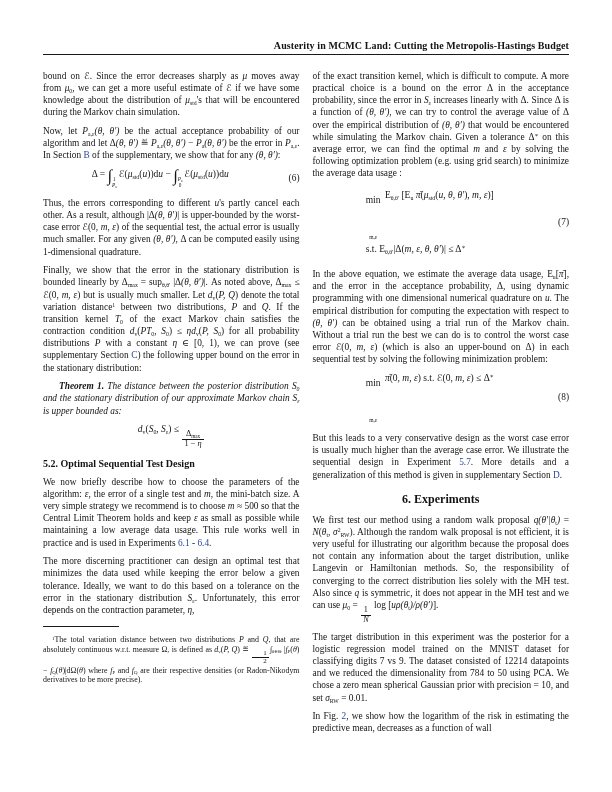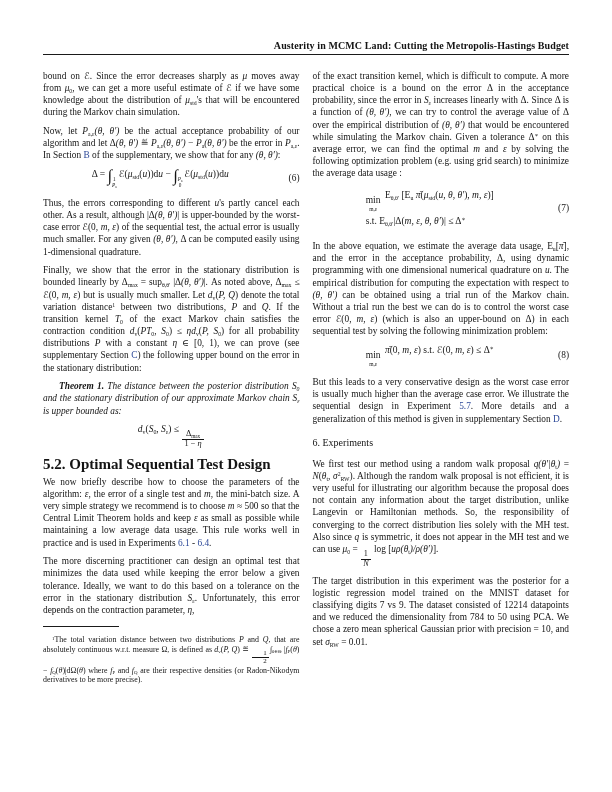--- a/index.html
+++ b/index.html
@@ -34,29 +34,30 @@
     font-size:9.35px;
     line-height:12.15px;
     text-align:justify;
     margin:0 0 6.5px 0;
   }
   .para:last-child{margin-bottom:0;}
   .thm{font-style:italic;}
   .thm-label{font-weight:bold;margin-left:16px;}
   .sec-h{
     font-weight:bold;
-    font-size:15px;
+    font-size:10px;
     line-height:12px;
     margin:9px 0 6px 0;
   }
   .sec-h-big{
-    font-weight:normal;
-    font-size:10px;
+    font-weight:bold;
+    font-size:12px;
     line-height:14px;
     margin:11px 0 8px 0;
+    text-align:center;
   }
   .eq{
     display:flex;
     align-items:center;
     margin:5px 0 9px 0;
     font-size:9.5px;
     line-height:13px;
   }
   .eq .eqbody{flex:1;text-align:center;}
   .eq .eqlines{display:inline-block;text-align:left;}
@@ -69,21 +70,21 @@
   .seg-sup{font-size:0.62em;vertical-align:0.5em;line-height:0;}
   .seg-big{font-size:1.75em;vertical-align:-0.22em;line-height:0;font-style:normal;}
   .seg-lims{
     display:inline-flex;flex-direction:column;
     font-size:0.55em;line-height:1.15;
     vertical-align:-0.75em;margin:0 2px 0 0;
   }
   .seg-lims > span{display:block;text-align:center;}
   .seg-op{
     display:inline-flex;flex-direction:column;align-items:center;
-    line-height:1;vertical-align:-0.55em;margin-right:2px;
+    line-height:1;vertical-align:-0.55em;margin-right:2px;gap:28px;
   }
   .seg-op > span{display:block;}
   .seg-op > span + span{font-size:0.58em;margin-top:1px;}
   .frac{
     display:inline-flex;flex-direction:column;
     text-align:center;vertical-align:-0.5em;
     line-height:1.05;font-size:0.88em;margin:0 1px;
   }
   .frac > .fnum{display:block;padding:0 2px;border-bottom:0.8px solid currentColor;}
   .frac > .fden{display:block;padding:0 2px;}
@@ -174,16 +175,17 @@
 
       <p class="para">But this leads to a very conservative design as the worst case error is usually much higher than the average case error. We illustrate the sequential design in Experiment <span class="seg-link">5.7</span>. More details and a generalization of this method is given in supplementary Section <span class="seg-link">D</span>.</p>
 
       <div class="sec-h-big">6. Experiments</div>
 
       <p class="para">We first test our method using a random walk proposal <span class="seg-i">q(θ′|θ</span><span class="seg-sub">t</span><span class="seg-i">)</span> = <span class="seg-i">N</span>(<span class="seg-i">θ</span><span class="seg-sub">t</span>, <span class="seg-i">σ</span><span class="seg-sup">2</span><span class="seg-sub">RW</span>).  Although the random walk proposal is not efficient, it is very useful for illustrating our algorithm because the proposal does not contain any information about the target distribution, unlike Langevin or Hamiltonian methods. So, the responsibility of converging to the correct distribution lies solely with the MH test. Also since <span class="seg-i">q</span> is symmetric, it does not appear in the MH test and we can use <span class="seg-i">μ</span><span class="seg-sub">0</span> = <span class="frac">
             <span class="fnum">1</span>
             <span class="fden"><span class="seg-i">N</span></span>
           </span> log [<span class="seg-i">uρ(θ</span><span class="seg-sub">t</span><span class="seg-i">)/ρ(θ′)</span>].</p>
       <p class="para">The target distribution in this experiment was the posterior for a logistic regression model trained on the MNIST dataset for classifying digits 7 vs 9.  The dataset consisted of 12214 datapoints and we reduced the dimensionality from 784 to 50 using PCA. We chose a zero mean spherical Gaussian prior with precision = 10, and set <span class="seg-i">σ</span><span class="seg-sub">RW</span> = 0.01.</p>
+      <p class="para">In Fig. <span class="seg-link">2</span>, we show how the logarithm of the risk in estimating the predictive mean, decreases as a function of wall</p>
     </div>
 
   </div>
 </div>
 
 </body></html>

